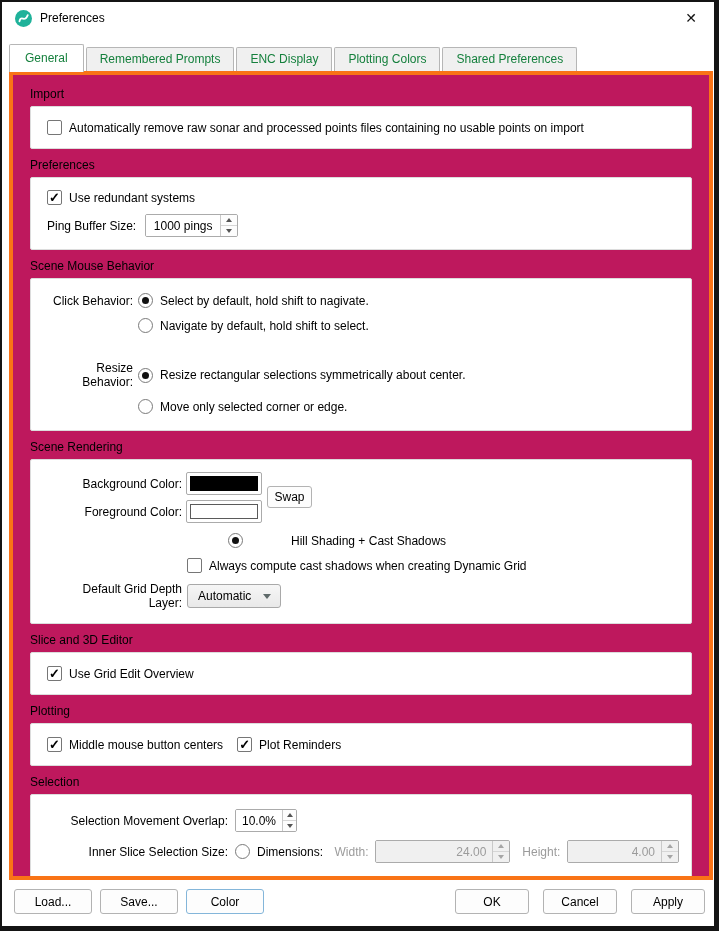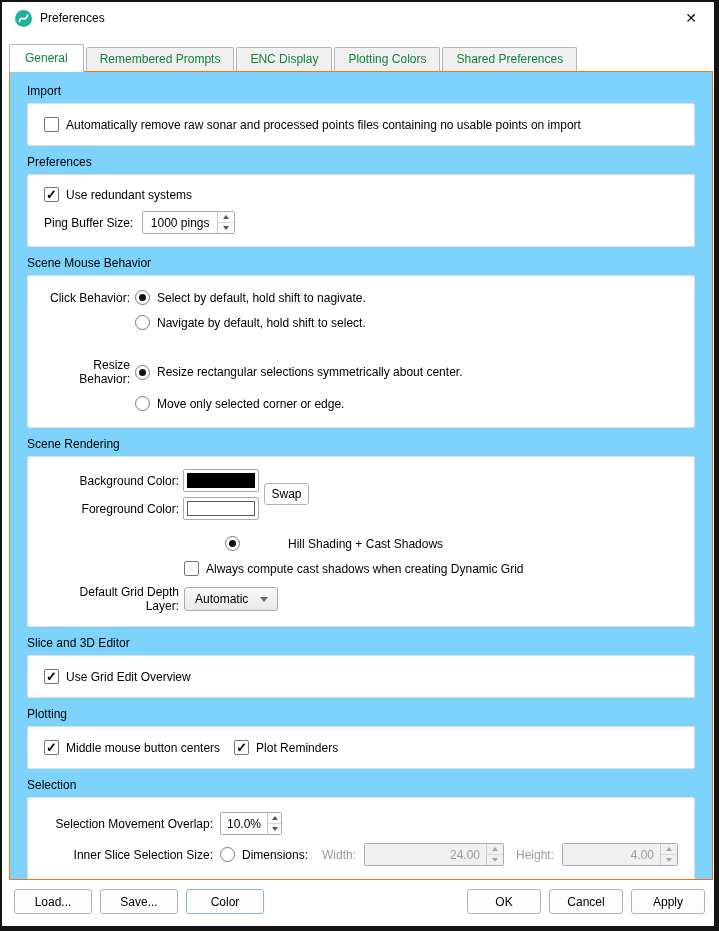--- a/index.html
+++ b/index.html
@@ -30,21 +30,21 @@
     background:#f0f0f0; border:1px solid #b6b6b6; border-bottom:none;
     padding:4px 13px 5px; margin-right:2px; font-size:12px; color:#15803d;
     border-top-left-radius:2px; border-top-right-radius:2px;
   }
   .tab.active {
     background:#fff; position:relative; z-index:3;
     padding:6px 15px 7px; margin-bottom:-1px;
   }
   
   .panel {
-    border:1px solid #f97316; background:#7dd3fc;
+    border:4px solid #f97316; background:#be185d;
     margin:0 1px 0 7px; flex:1 1 auto;
     padding:10px 17px 8px 17px; overflow:hidden;
   }
   .section-title { margin:9px 0 5px 0; }
   .section-title:first-child { margin-top:2px; }
   .groupbox { border:1px solid #dcdcdc; border-radius:2px; background:#fff; padding:12px 16px; }
   .row { display:flex; align-items:center; }
   
   .cb {
     width:15px; height:15px; border:1px solid #767676; border-radius:2px;
@@ -85,21 +85,21 @@
   .swatch-inner.bordered { border:1px solid #5a5a5a; }
   .dropdown {
     display:inline-flex; align-items:center; gap:12px; height:24px;
     border:1px solid #a9a9a9; border-radius:3px;
     background:linear-gradient(#f6f6f6,#e9e9e9); padding:0 9px 0 10px;
   }
   .dd-arrow { width:0; height:0; border-left:4px solid transparent; border-right:4px solid transparent; border-top:5px solid #5f6a6a; }
   
   .footer { flex:0 0 auto; display:flex; align-items:center; padding:9px 9px 12px 12px; background:#fff; }
   .footer .left { display:flex; gap:8px; }
-  .footer .right { display:flex; gap:8px; margin-left:auto;align-items:flex-end; }
+  .footer .right { display:flex; gap:14px; margin-left:auto;align-items:flex-end; }
   .footer .btn { width:78px; }
   .footer .right .btn { width:74px; }
 </style>
 </head>
 <body>
 
 <div class="window">
 
   <div class="titlebar">
     <svg class="app-icon" viewBox="0 0 16 16">
@@ -185,21 +185,21 @@
           </span>
         </div>
         <div class="row" style="margin-top:5px;">
           <span class="rlabel" style="width:135px;">Foreground Color:</span>
           <span class="swatch-btn" style="margin-left:4px;">
             <span class="swatch-inner bordered" style="background-color: rgb(255, 255, 255);"></span>
           </span>
         </div>
         <span class="btn" style="position:absolute; left:220px; top:14px; width:45px; height:22px;">Swap</span>
       </div>
-      <div class="row" style="margin-top:16px;gap:41px;">
+      <div class="row" style="margin-top:10px;gap:41px;">
         <span class="rlabel" style="width:135px;"></span>
         <span class="rb on" style="margin-left:5px;"></span>
         <span class="ctl-label">Hill Shading + Cast Shadows</span>
       </div>
       <div class="row" style="margin-top:10px;">
         <span class="rlabel" style="width:135px;"></span>
         <span class="cb" style="margin-left:5px;"></span>
         <span class="ctl-label">Always compute cast shadows when creating Dynamic Grid</span>
       </div>
       <div class="row" style="margin-top:9px;">
@@ -223,21 +223,21 @@
     <div class="groupbox" style="padding:13px 16px;">
       <div class="row">
         <span class="cb on"></span>
         <span class="ctl-label">Middle mouse button centers</span>
         <span class="cb on" style="margin-left:14px;"></span>
         <span class="ctl-label">Plot Reminders</span>
       </div>
     </div>
 
     <div class="section-title">Selection</div>
-    <div class="groupbox" style="padding:14px 0 15px;">
+    <div class="groupbox" style="padding:14px 12px 15px;">
       <div class="row">
         <span class="rlabel" style="width:185px;">Selection Movement Overlap:</span>
         <span class="spinbox" style="margin-left:7px; width:62px;">
           <span class="field center" style="flex:1;">10.0%</span>
           <span class="spin">
             <div class="up">
                 <span class="tri-up"></span>
               </div>
             <div>
                 <span class="tri-down"></span>

